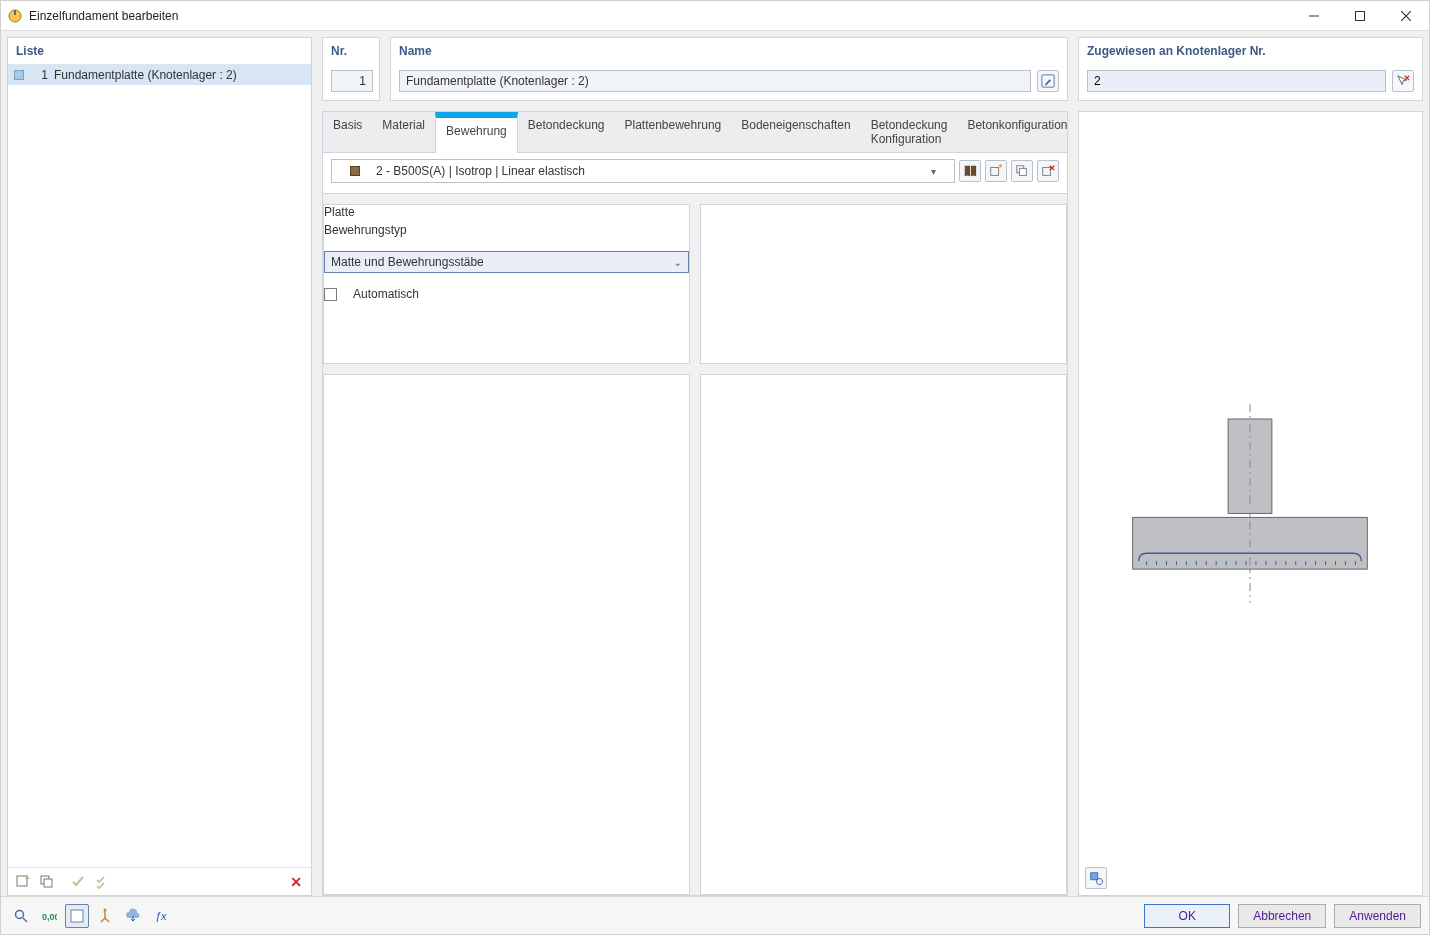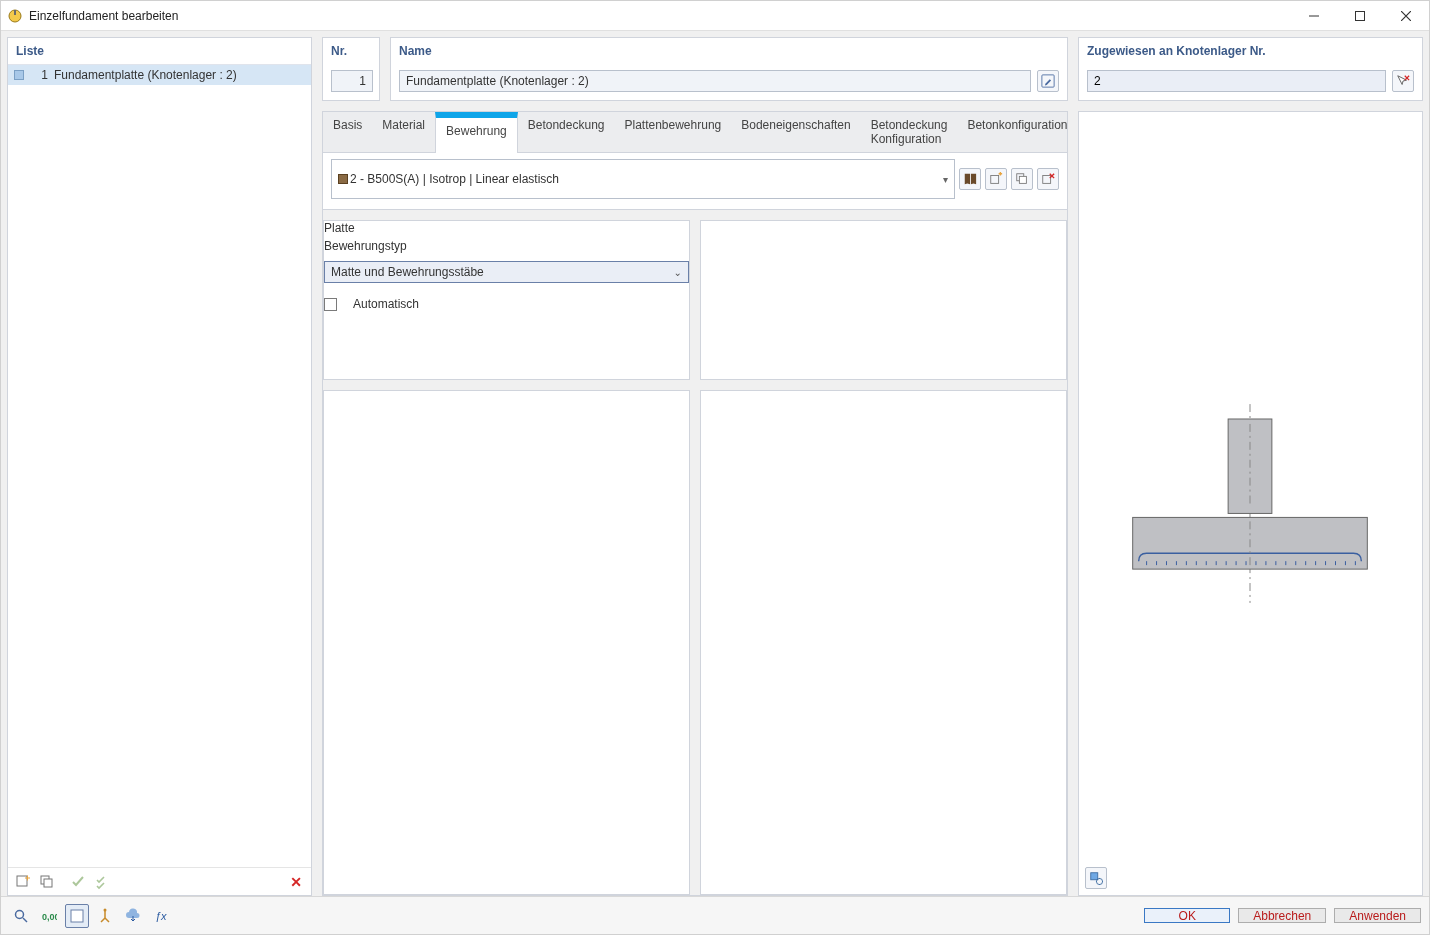--- a/index.html
+++ b/index.html
@@ -53,44 +53,44 @@
   .tab.active { background:#fff; border-top:6px solid #0ea5e9; border-left:1px solid #d0d4dc; border-right:1px solid #d0d4dc; margin-bottom:-1px; position:relative; }
   .tabcontent { flex:1; border:1px solid #d0d4dc; background:#f0f0f0; padding:0; display:flex; flex-direction:column; gap:10px; overflow:hidden;}
   
   .tabcontent-inner { padding:0; display:flex; flex-direction:column; gap:10px; flex:1; min-height:0;}
 
   .sect { background:#fff; border:1px solid #d0d4dc; }
   .sect .sect-title { font-size:12px; font-weight:600; color:#3c5a88; padding:6px 8px 2px 8px; }
   .sect .sect-body { padding:6px 8px 10px 8px; }
 
   .matsect .matrow { display:flex; align-items:center; gap:4px; }
-  .combo { flex:1; height:40px; border:1px solid #b8c0cc; background:#fff; display:flex; align-items:center; padding:0 6px; gap:2px; }
+  .combo { flex:1; height:24px; border:1px solid #b8c0cc; background:#fff; display:flex; align-items:center; padding:0 18px; gap:16px; }
   .combo .chip { width:10px; height:10px; background:#8a6a44; border:1px solid #5a4020;}
   .combo .txt { flex:1; font-size:12px; color:#333; }
   .combo .dd { color:#666; font-size:10px; }
 
   .twocol { display:flex; gap:10px; }
   .twocol .half { flex:1; background:#fff; border:1px solid #d0d4dc; min-height:160px; }
   .twocol .half.big { min-height:320px; }
-  .lbl { font-size:12px; color:#333; margin:4px 0 8px 0; }
+  .lbl { font-size:12px; color:#333; margin:4px 0 14px 0; }
   .combo2 { height:22px; border:1px solid #6a80a8; background:#eaeef6; display:flex; align-items:center; padding:0 6px; justify-content:space-between; margin-top:2px;}
   .combo2 .txt { font-size:12px; color:#333; }
   .combo2 .dd { color:#555; font-size:10px; }
   .chk { display:flex; align-items:center; gap:16px; margin-top:14px; }
   .chk .box2 { width:13px; height:13px; border:1px solid #7a7a7a; background:#fff; }
 
   
   .previewcol { width:345px; display:flex; flex-direction:column; gap:10px; }
   .preview { flex:1; background:#fff; border:1px solid #d0d4dc; position:relative; min-height:0;}
   .preview-toolbar { position:absolute; left:6px; bottom:6px; }
 
   .footer { height:38px; background:#f6f6f6; border-top:1px solid #d8d8d8; display:flex; align-items:center; padding:0 8px; gap:4px; }
   .footer .fbtn { width:24px; height:24px; display:flex; align-items:center; justify-content:center; border:1px solid transparent; border-radius:2px; cursor:pointer; }
   .footer .fbtn.selected { border:1px solid #6a80a8; background:#e4ecf6; }
-  .dlgbtn { height:15px; min-width:86px; padding:0 14px; border:1px solid #adadad; background:#e9e9e9; font-size:12px; color:#b91c1c; display:flex; align-items:center; justify-content:center; cursor:pointer; }
+  .dlgbtn { height:24px; min-width:86px; padding:0 14px; border:1px solid #adadad; background:#e9e9e9; font-size:12px; color:#4c1d95; display:flex; align-items:center; justify-content:center; cursor:pointer; }
   .dlgbtn.default { border:1px solid #3a78c4; background:#eaf1fa; }
   .dlgbtns { display:flex; gap:8px; margin-left:auto; }
 
   
   svg { display:block; }
 </style>
 </head>
 <body>
 
 <div class="window">

